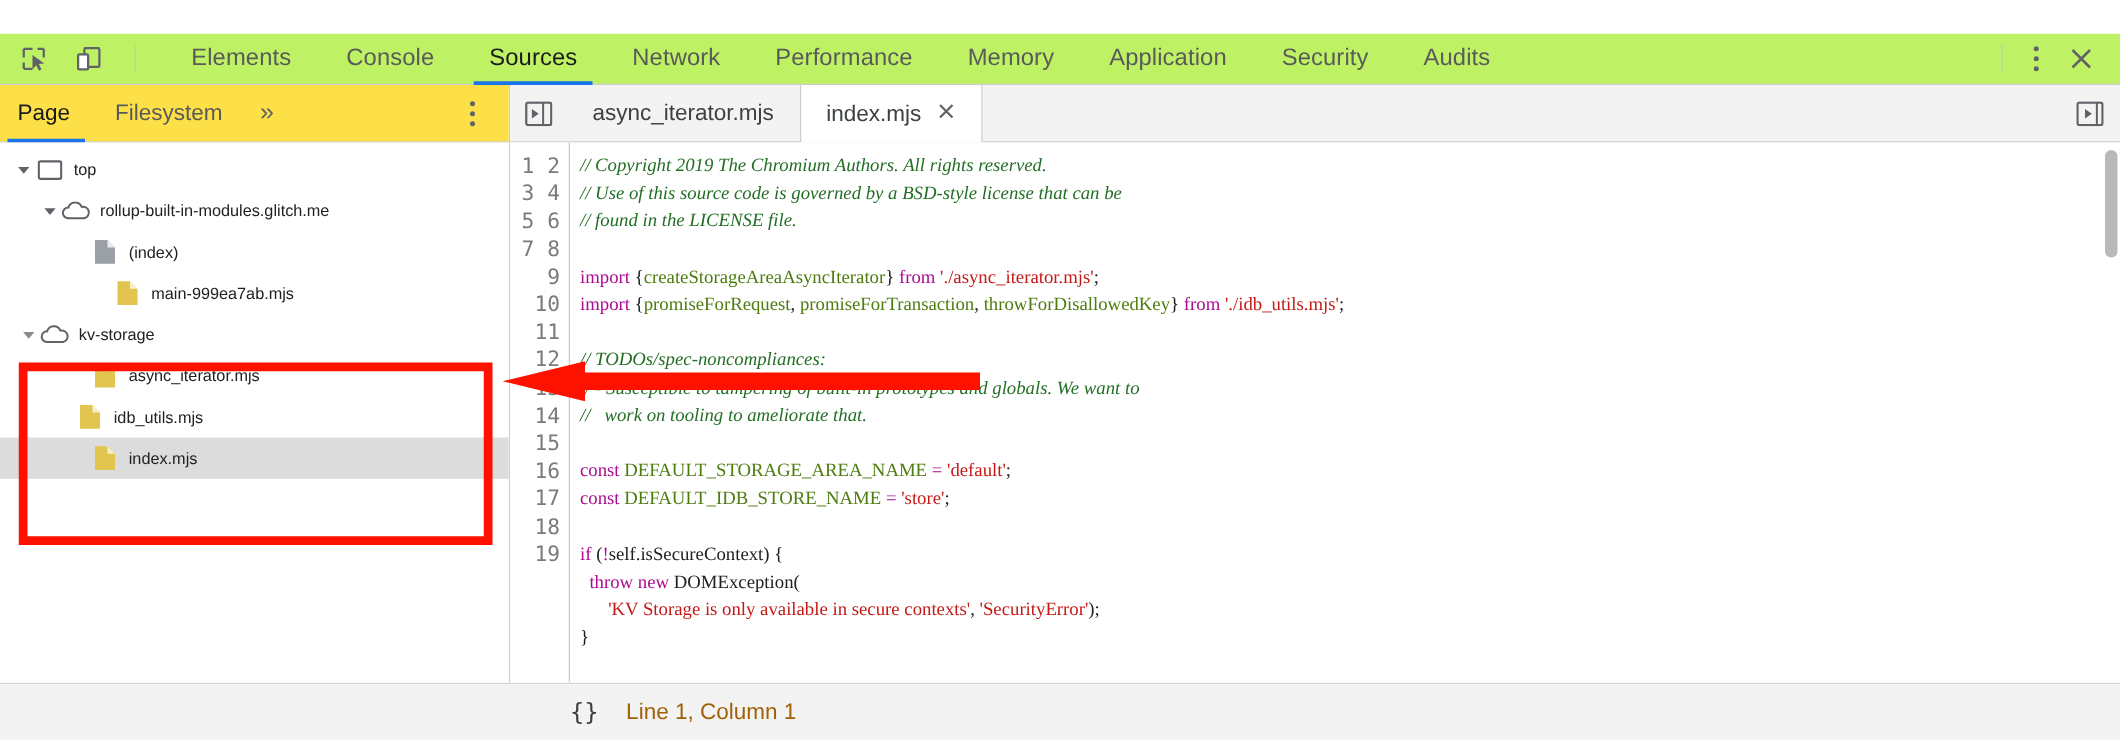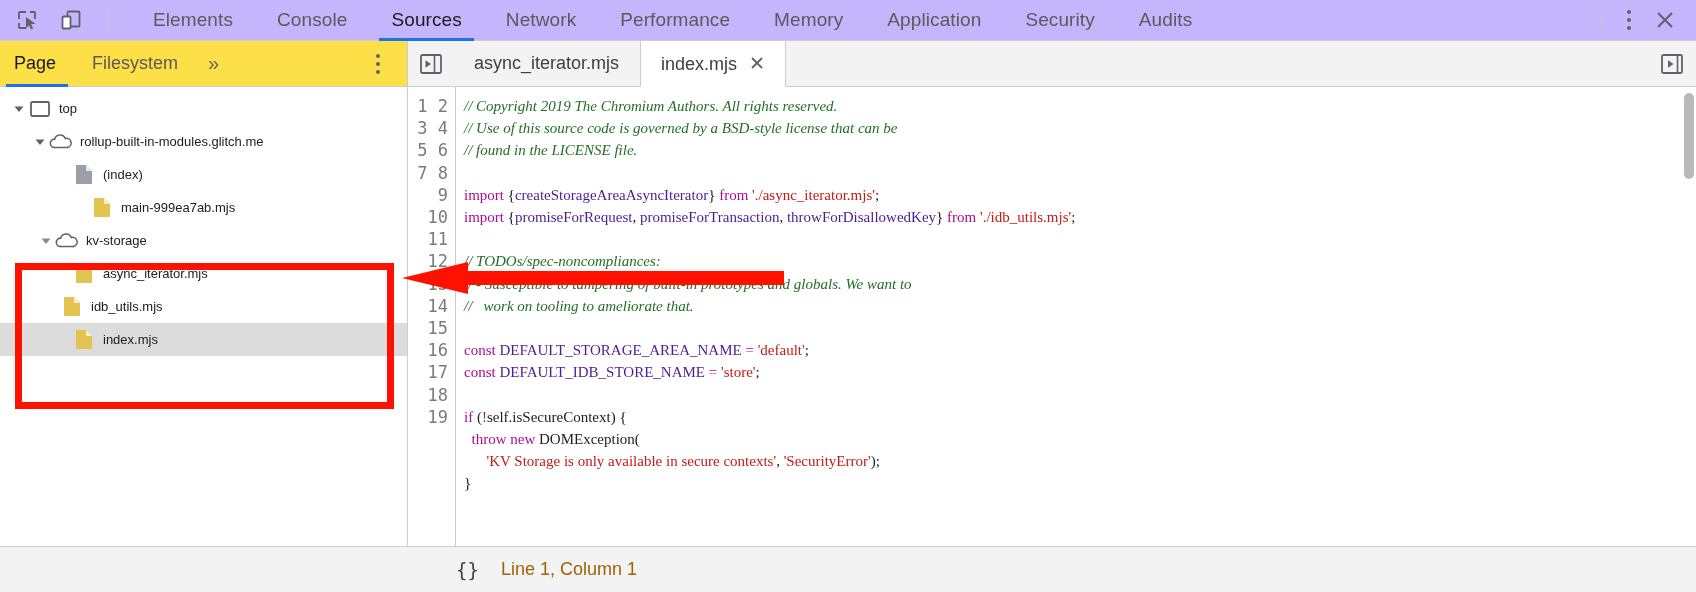--- a/index.html
+++ b/index.html
@@ -14,25 +14,26 @@
     position: relative;
     width: 1696px; height: 592px;
     display: flex; flex-direction: column;
     background: #fff;
   }
 
   
   .toolbar {
     height: 41px;
     flex: 0 0 41px;
-    background: #c4b5fd;
+    background: #bef264;
     border-bottom: 1px solid #cdcdcd;
     display: flex;
     align-items: stretch;
     position: relative;
+    margin-top: 27px;
   }
   .tool-icons {
     display: flex; align-items: center;
     padding: 0 6px 0 12px;
     gap: 14px;
   }
   .icon-btn {
     width: 30px; height: 30px;
     display: flex; align-items: center; justify-content: center;
     cursor: default;
@@ -241,21 +242,21 @@
     font-size: 15px;
     line-height: 22.2px;
     color: #202124;
     white-space: pre;
     overflow: hidden;
   }
   .code-lines .ln { height: 22.2px; }
   .cm { color: #236e25; font-style: italic; }
   .kw { color: #aa0d91; }
   .str { color: #c41a16; }
-  .id { color: #4c1d95; text-align: center; }
+  .id { color: #4d7c0f; text-align: center; }
   .pl { color: #202124; }
 
   .v-scroll {
     position: absolute;
     right: 2px; top: 6px;
     width: 10px; height: 86px;
     background: #b9b9b9;
     border-radius: 6px;
   }
 
@@ -429,21 +430,21 @@
         <div class="tree-row" style="padding-left:90px">
           <span class="tnode-icon">
             <svg width="18" height="21" viewBox="0 0 18 21">
                 <path d="M1 1 H11 L17 7 V20 H1 Z" fill="#e2c550"></path>
                 <path d="M11 1 L11 7 L17 7 Z" fill="#f7efc8"></path>
               </svg>
           </span>
           <span class="tlabel">main-999ea7ab.mjs</span>
         </div>
 
-        <div class="tree-row" style="padding-left:37px">
+        <div class="tree-row" style="padding-left:14px">
           <span class="tw">
             <svg width="12" height="12" viewBox="0 0 12 12">
                 <path d="M1.5 3.5 L10.5 3.5 L6 9 Z" fill="#8a8a8a"></path>
               </svg>
           </span>
           <span class="tnode-icon">
             <svg width="24" height="16" viewBox="0 0 24 16">
                 <path d="M5.4 13.5 a4.2 4.2 0 0 1 0.3 -8.4 a5.6 5.6 0 0 1 10.6 -0.6 a4.5 4.5 0 0 1 2.3 9" stroke="#5f6368" stroke-width="1.6" fill="none" stroke-linecap="round"></path>
                 <path d="M5.4 13.5 L18.6 13.5" stroke="#5f6368" stroke-width="1.6" fill="none" stroke-linecap="round"></path>
               </svg>

